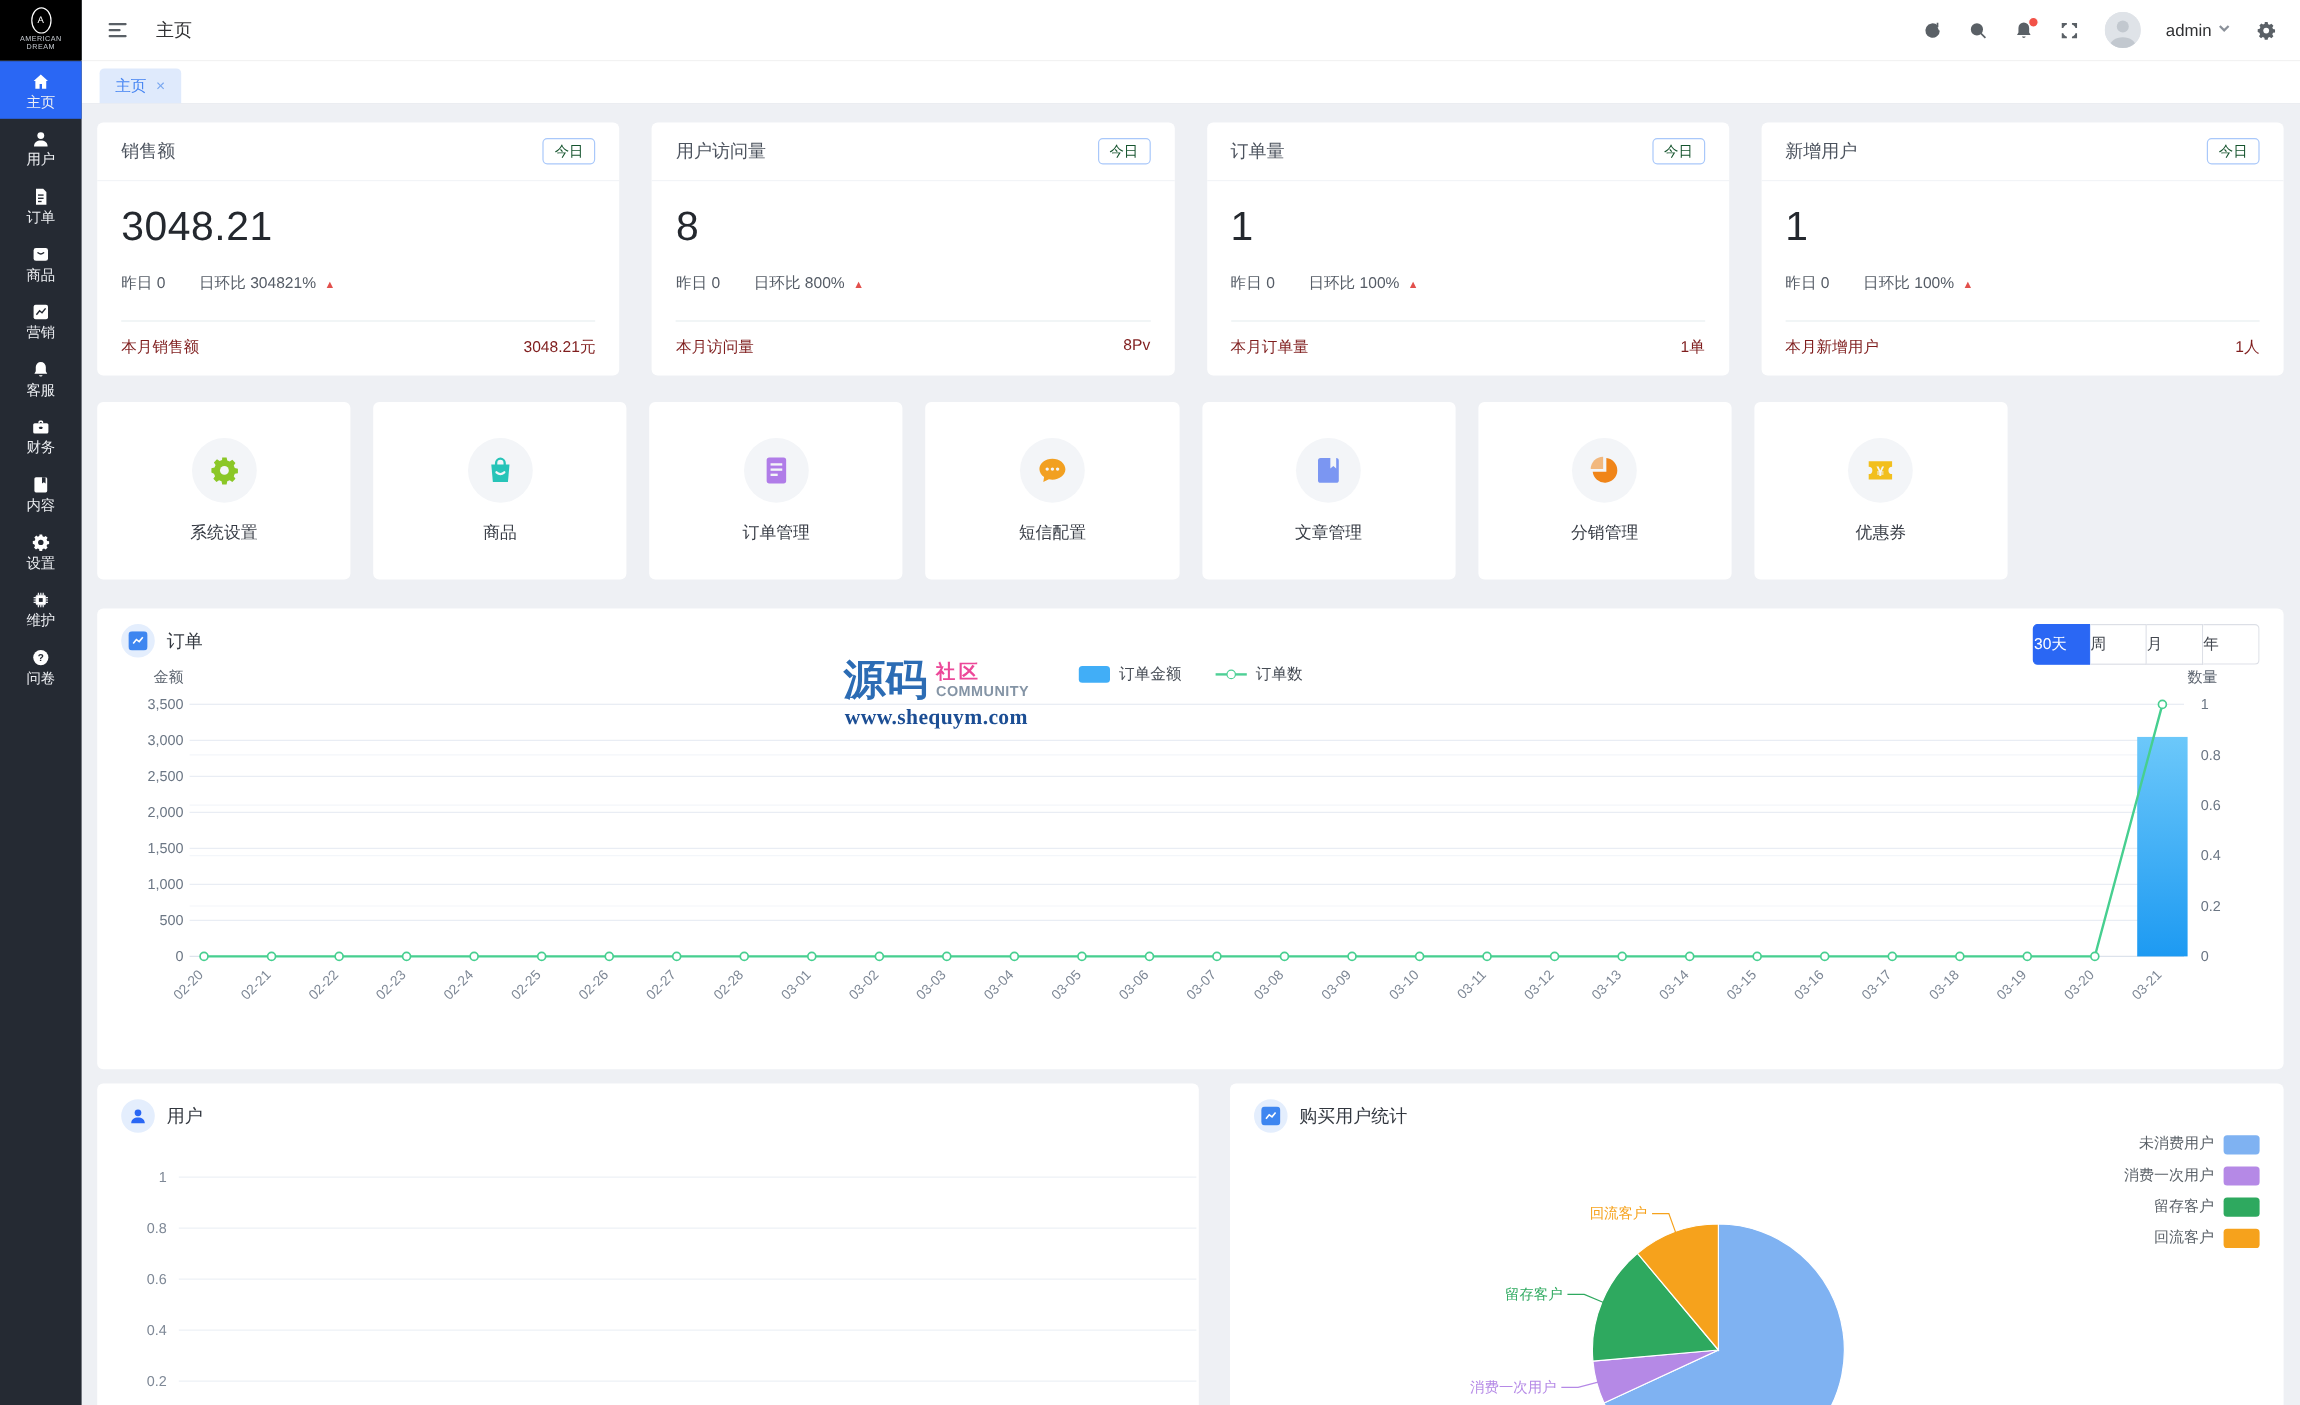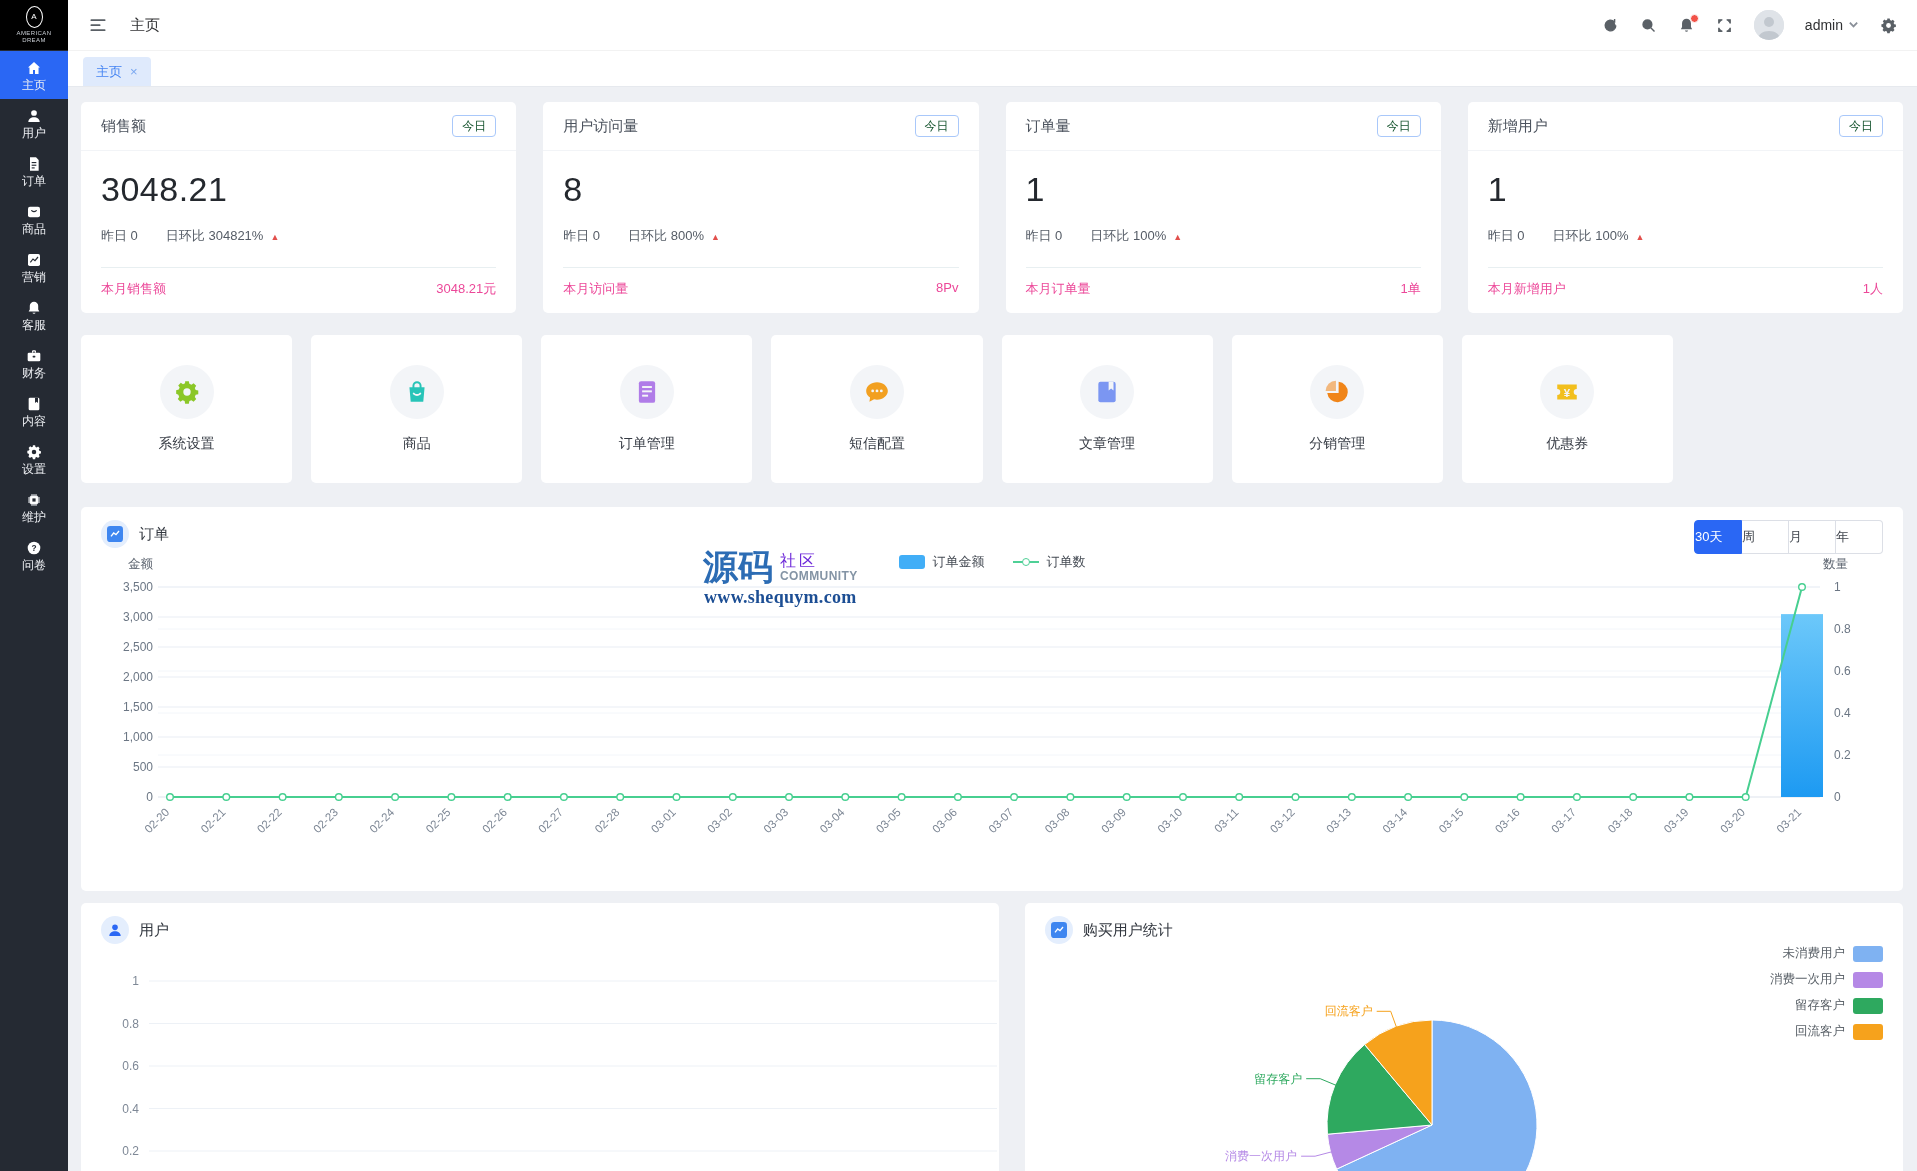--- a/index.html
+++ b/index.html
@@ -48,21 +48,21 @@
   .stats-grid{display:grid;grid-template-columns:repeat(4,1fr);gap:27px;margin-bottom:22px}
   .stat-card{background:#fff;border-radius:5px}
   .stat-head{display:flex;align-items:center;justify-content:space-between;padding:13px 20px;border-bottom:1px solid #f2f4f7}
   .stat-title{font-size:15px;color:#4c535e}
   .badge-today{font-size:12px;color:#14532d;border:1px solid #a9c8fa;border-radius:4px;padding:4px 9px;background:#fff;cursor:pointer;line-height:1}
   .stat-body{padding:16px 20px 14px}
   .stat-value{font-size:34px;color:#24282e;line-height:44px;letter-spacing:.5px}
   .stat-sub{display:flex;gap:28px;font-size:13px;color:#555c66;margin-top:16px;align-items:center}
   .up-arrow{color:#e2504c;font-size:9px;margin-left:7px}
   .stat-foot{margin:8px 20px 0;border-top:1px solid #e8eff1;display:flex;justify-content:space-between;
-             padding:12px 0 15px;font-size:13px;color:#ec4899}
+             padding:12px 0 15px;font-size:13px;color:#7f1d1d}
 
   .shortcuts-grid{display:grid;grid-template-columns:repeat(8,1fr);gap:19px;margin-bottom:24px}
   .shortcut-card{background:#fff;border-radius:5px;height:148px;display:flex;flex-direction:column;align-items:center;justify-content:center;cursor:pointer}
   .shortcut-circle{width:54px;height:54px;border-radius:50%;background:#f3f5f8;display:flex;align-items:center;justify-content:center;--hole:#f3f5f8}
   .shortcut-circle svg{width:26px;height:26px;display:block}
   .shortcut-label{margin-top:16px;font-size:14px;color:#363b44}
 
   .panel{background:#fff;border-radius:5px}
   .order-panel{position:relative;padding:13px 20px 4px;margin-bottom:12px}
   .panel-head{display:flex;align-items:center;gap:10px;height:28px}
@@ -79,21 +79,21 @@
   .ol-item{display:flex;align-items:center}
   .ol-bar{display:inline-block;width:26px;height:14px;border-radius:3px;background:#41aef7;margin-right:8px}
   .ol-line{display:inline-block;width:26px;height:2px;background:#4ed096;position:relative;margin-right:8px}
   .ol-dot{position:absolute;left:9px;top:-3px;width:8px;height:8px;border-radius:50%;border:1.5px solid #4ed096;background:#fff;box-sizing:border-box}
   .order-chart-svg{display:block;margin-top:4px}
 
   .watermark{position:absolute;left:622px;top:44px;pointer-events:none}
   .wm-row{display:flex;align-items:flex-end;gap:7px}
   .wm-zh{font-size:35px;font-weight:bold;color:#2c6cb4;line-height:.9}
   .wm-right{display:flex;flex-direction:column;line-height:1.05}
-  .wm-sq{font-size:16px;font-weight:normal;color:#6d28d9;letter-spacing:3px}
+  .wm-sq{font-size:16px;font-weight:bold;color:#ec4899;letter-spacing:3px}
   .wm-en{font-size:12px;font-weight:bold;color:#8494a5;letter-spacing:.4px}
   .wm-url{font-family:"Liberation Serif","DejaVu Serif",serif;font-weight:bold;font-size:18px;color:#1c4e94;margin-top:4px;letter-spacing:.3px;text-align:center}
 
   .bottom-grid{display:grid;grid-template-columns:1.045fr 1fr;gap:26px}
   .bottom-panel{position:relative;padding:13px 20px;height:400px;overflow:hidden}
   .user-chart-svg{display:block;margin-top:10px}
   .pie-svg{position:absolute;left:0;top:0}
   .pie-legend{position:absolute;right:20px;top:42px;display:flex;flex-direction:column;gap:9px;align-items:flex-end}
   .pl-row{display:flex;align-items:center;gap:8px;font-size:12.5px;color:#5a6168;cursor:pointer}
   .pl-swatch{width:30px;height:16px;border-radius:3px}

